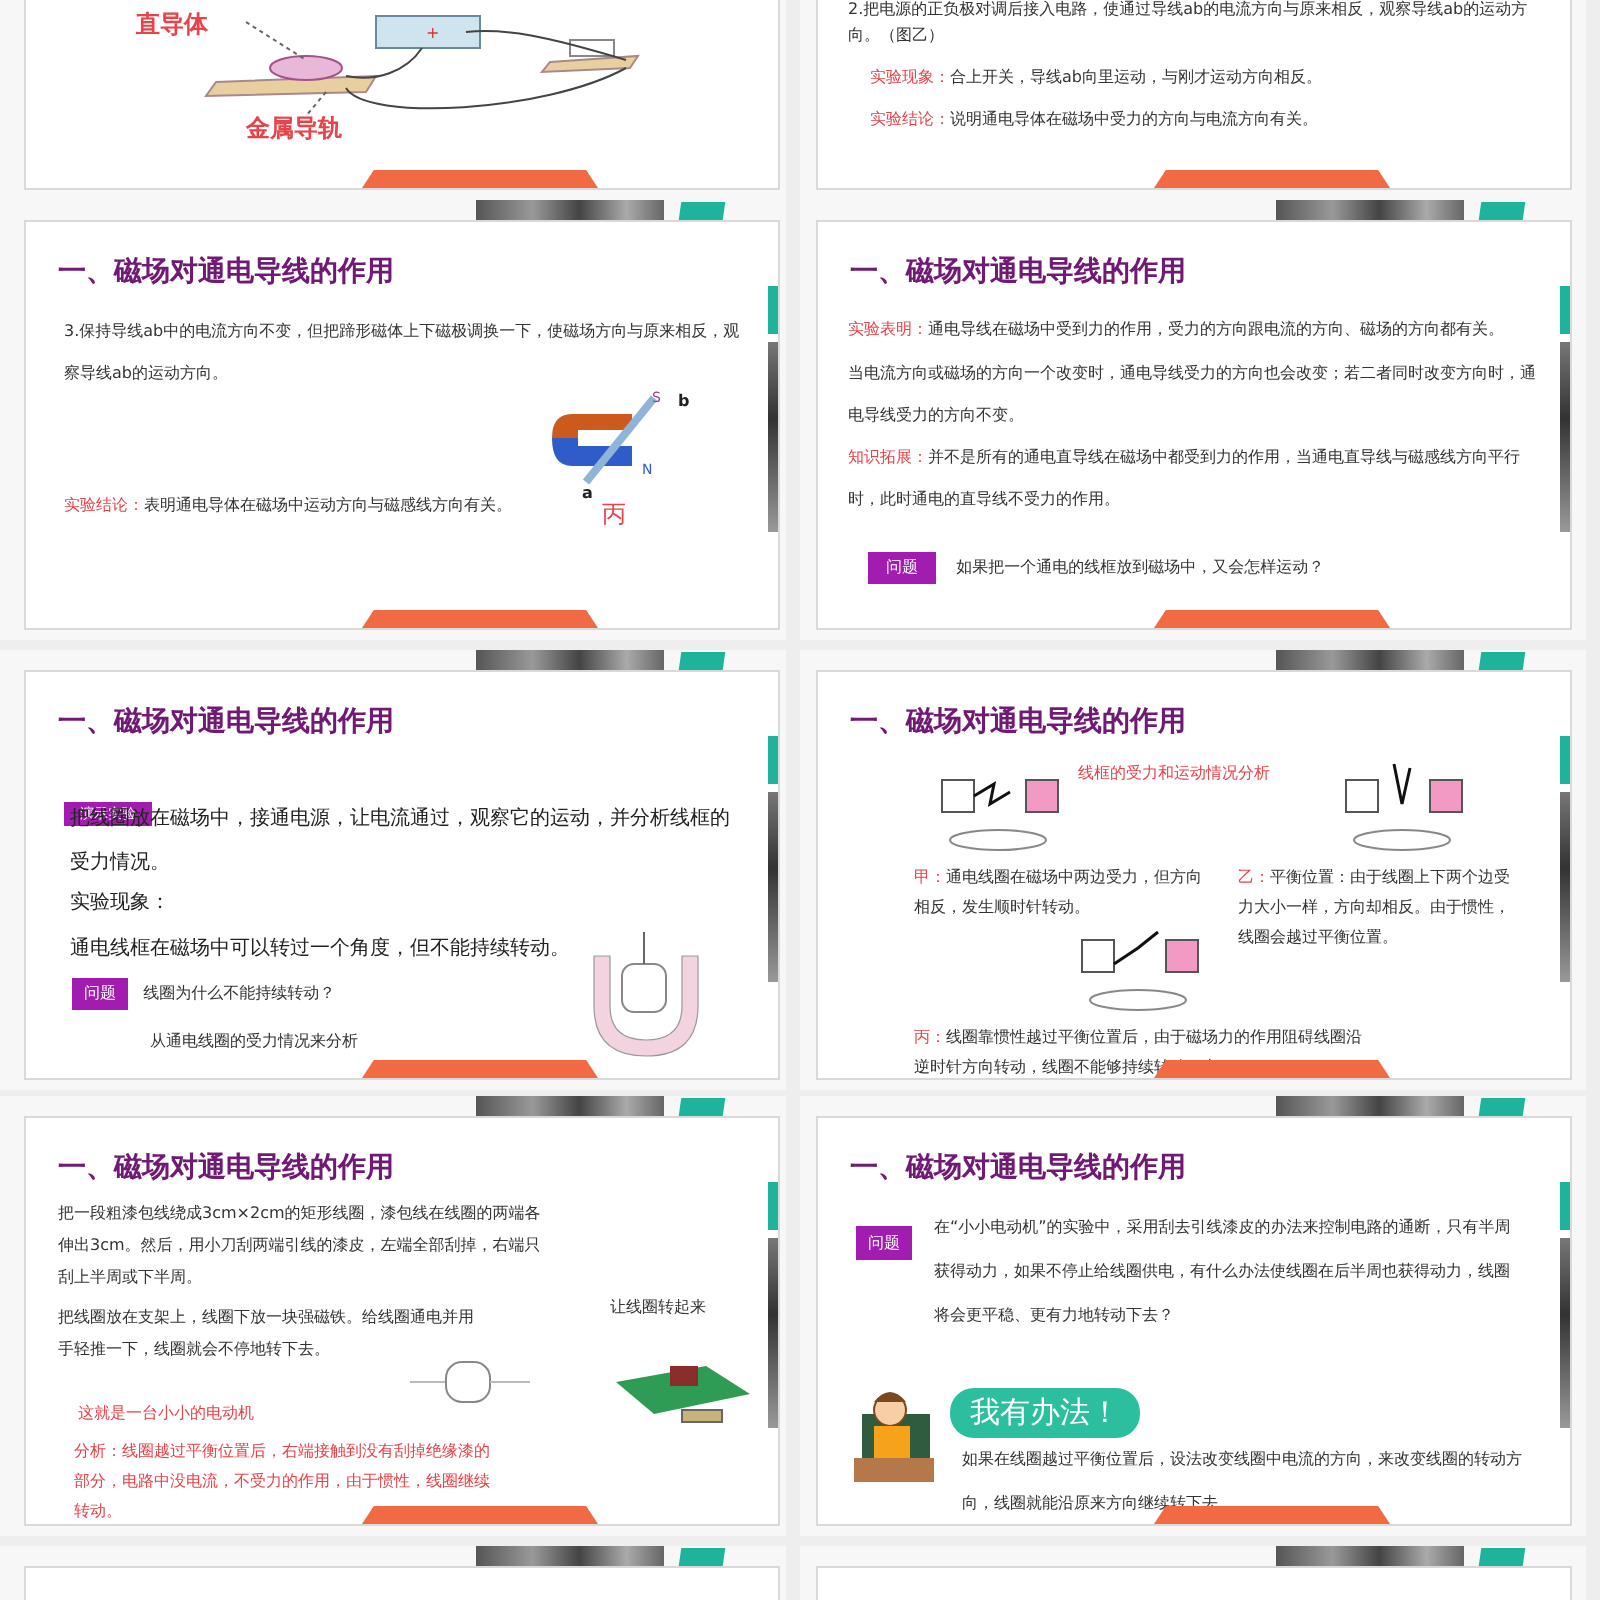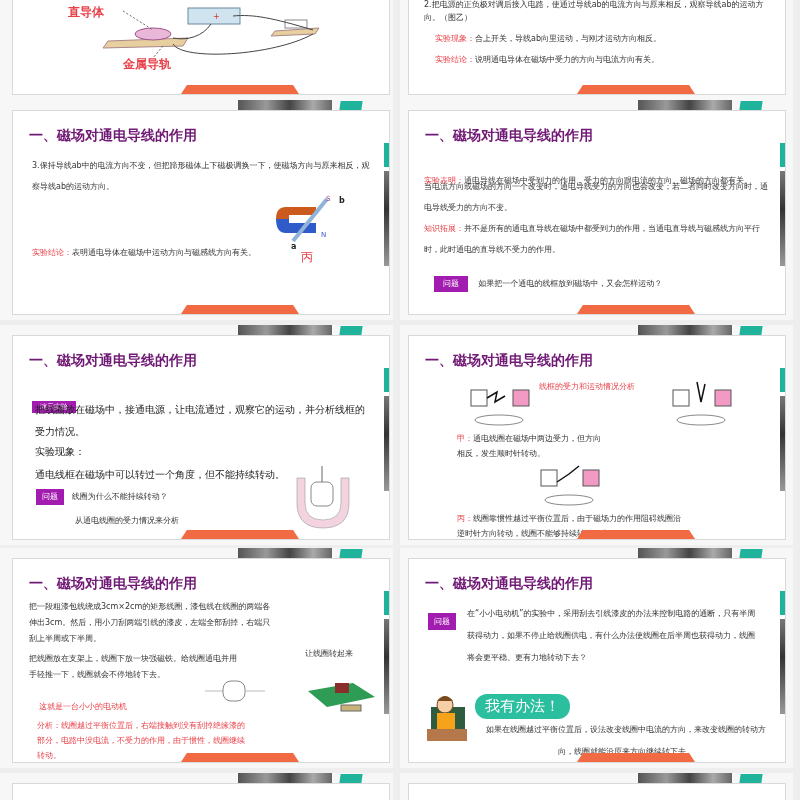--- a/index.html
+++ b/index.html
@@ -80,21 +80,21 @@
       <div class="deco-gray-side"></div>
       <div class="deco-orange"></div>
     </div>
   </div>
 
   <div class="cell" style="left:400px;top:100px;">
     <div class="deco-photo"></div>
     <div class="deco-teal-top"></div>
     <div class="slide" style="left:8px;">
       <div class="title">一、磁场对通电导线的作用</div>
-      <div class="p" style="left:15px;top:43px;width:350px;margin-top:16px;"><span class="red">实验表明：</span><span>通电导线在磁场中受到力的作用，受力的方向跟电流的方向、磁场的方向都有关。</span></div>
+      <div class="p" style="left:15px;top:43px;width:350px;"><span class="red">实验表明：</span><span>通电导线在磁场中受到力的作用，受力的方向跟电流的方向、磁场的方向都有关。</span></div>
       <div class="p" style="left:15px;top:65px;width:350px;">当电流方向或磁场的方向一个改变时，通电导线受力的方向也会改变；若二者同时改变方向时，通电导线受力的方向不变。</div>
       <div class="p" style="left:15px;top:107px;width:350px;"><span class="red">知识拓展：</span><span>并不是所有的通电直导线在磁场中都受到力的作用，当通电直导线与磁感线方向平行时，此时通电的直导线不受力的作用。</span></div>
       <div class="p" style="left:25px;top:162px;width:340px;"><span class="tag" style="padding:0 9px;">问题</span>&nbsp;&nbsp;&nbsp;&nbsp;<span>如果把一个通电的线框放到磁场中，又会怎样运动？</span></div>
       <div class="deco-teal-side"></div>
       <div class="deco-gray-side"></div>
       <div class="deco-orange"></div>
     </div>
   </div>
 
   <div class="cell" style="left:0;top:325px;">
@@ -137,20 +137,21 @@
         <path d="M26,6 L30,26 L34,8" stroke="#111" fill="none" stroke-width="1.5"></path>
         <ellipse cx="30" cy="44" rx="24" ry="5" fill="none" stroke="#888"></ellipse>
       </svg>
       <svg style="left:130px;top:120px;" width="70" height="55">
         <rect x="2" y="14" width="16" height="16" fill="#fff" stroke="#555"></rect>
         <rect x="44" y="14" width="16" height="16" fill="#f29ac4" stroke="#555"></rect>
         <path d="M18,26 L30,18 L40,10" stroke="#111" fill="none" stroke-width="1.5"></path>
         <ellipse cx="30" cy="44" rx="24" ry="5" fill="none" stroke="#888"></ellipse>
       </svg>
       <div class="p" style="left:48px;top:95px;width:145px;line-height:15px;"><span class="red">甲：</span><span>通电线圈在磁场中两边受力，但方向相反，发生顺时针转动。</span></div>
+      <div class="p" style="left:210px;top:95px;width:140px;line-height:15px;"><span class="red">乙：</span><span>平衡位置：由于线圈上下两个边受力大小一样，方向却相反。由于惯性，线圈会越过平衡位置。</span></div>
       <div class="p" style="left:48px;top:175px;width:230px;line-height:15px;"><span class="red">丙：</span><span>线圈靠惯性越过平衡位置后，由于磁场力的作用阻碍线圈沿逆时针方向转动，线圈不能够持续转动下去。</span></div>
       <div class="deco-teal-side"></div>
       <div class="deco-gray-side"></div>
       <div class="deco-orange"></div>
     </div>
   </div>
 
   <div class="cell" style="left:0;top:548px;">
     <div class="deco-photo"></div>
     <div class="deco-teal-top"></div>
@@ -185,21 +186,21 @@
       <div style="position:absolute;left:19px;top:50px;"><span class="tag" style="padding:0 6px;line-height:17px;">问题</span></div>
       <div class="p" style="left:58px;top:44px;width:290px;line-height:22px;">在“小小电动机”的实验中，采用刮去引线漆皮的办法来控制电路的通断，只有半周获得动力，如果不停止给线圈供电，有什么办法使线圈在后半周也获得动力，线圈将会更平稳、更有力地转动下去？</div>
       <svg style="left:16px;top:130px;" width="60" height="60">
         <rect x="6" y="18" width="34" height="22" fill="#2f5b3e"></rect>
         <circle cx="20" cy="16" r="8" fill="#f6cfa6" stroke="#7a4a1e"></circle>
         <path d="M12,12 Q20,2 28,12" fill="#7a4a1e"></path>
         <rect x="12" y="24" width="18" height="16" fill="#f7a21b"></rect>
         <rect x="2" y="40" width="40" height="12" fill="#b5784a"></rect>
       </svg>
       <div style="position:absolute;left:66px;top:135px;background:#2bbf9f;color:#fff;font-size:15px;padding:3px 10px;border-radius:12px;">我有办法！</div>
-      <div class="p" style="left:72px;top:160px;width:290px;line-height:22px;text-align:center;">如果在线圈越过平衡位置后，设法改变线圈中电流的方向，来改变线圈的转动方向，线圈就能沿原来方向继续转下去。</div>
+      <div class="p" style="left:72px;top:160px;width:290px;line-height:22px;">如果在线圈越过平衡位置后，设法改变线圈中电流的方向，来改变线圈的转动方向，线圈就能沿原来方向继续转下去。</div>
       <div class="deco-teal-side"></div>
       <div class="deco-gray-side"></div>
       <div class="deco-orange"></div>
     </div>
   </div>
 
   <div class="cell" style="left:0;top:773px;">
     <div class="deco-photo"></div>
     <div class="deco-teal-top"></div>
     <div class="slide">

